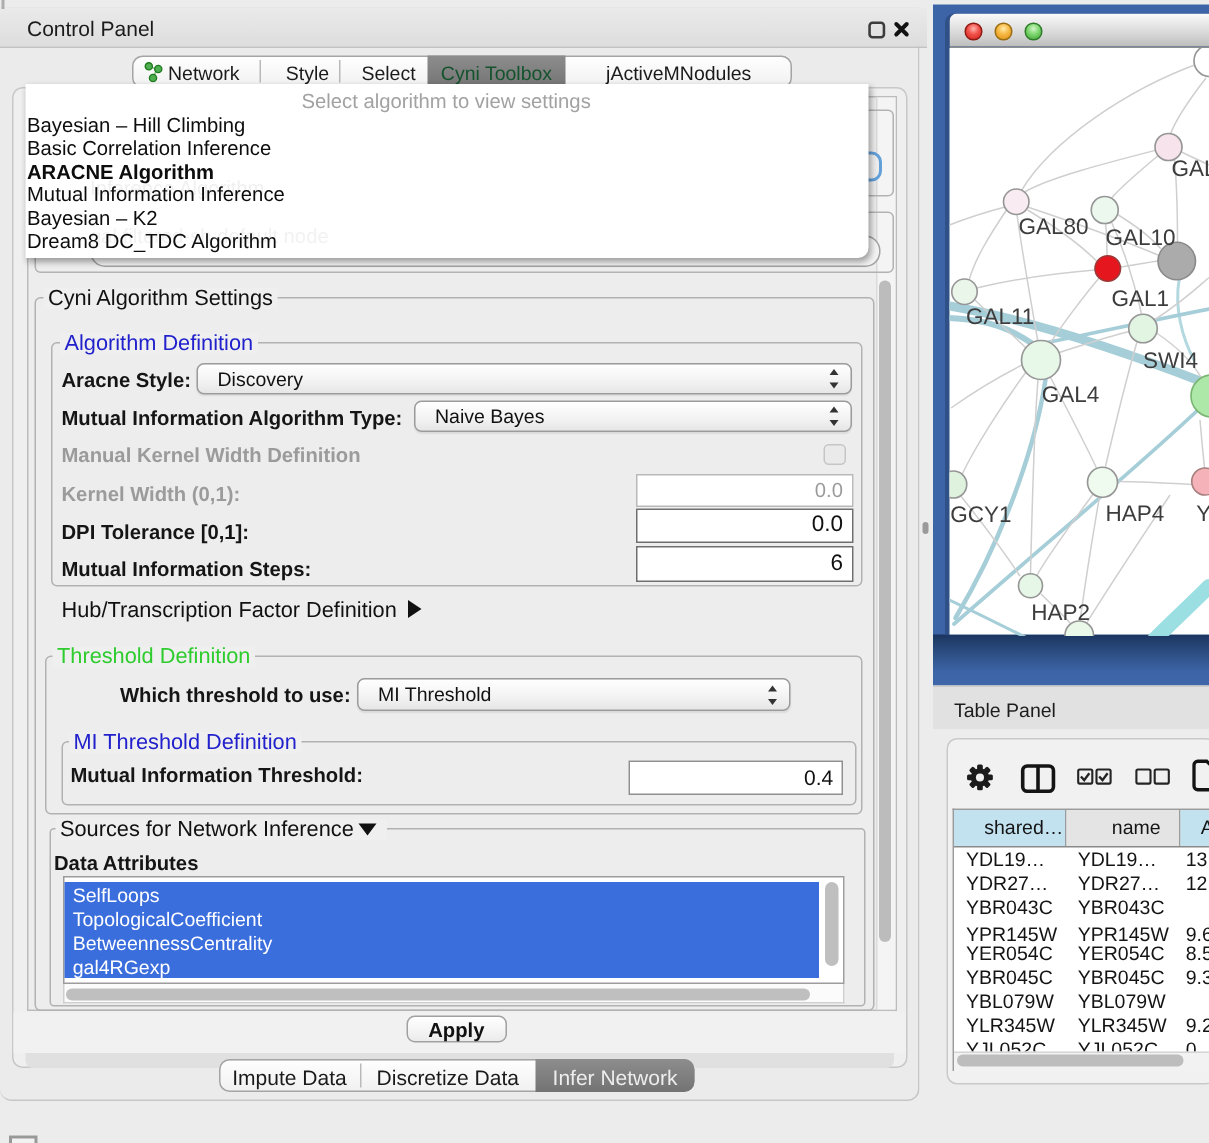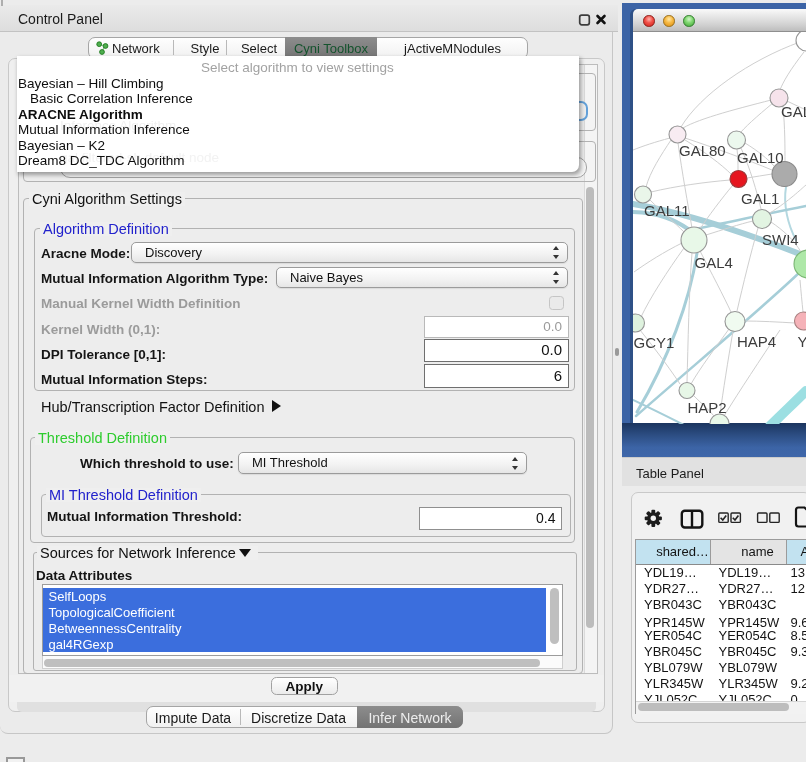--- a/index.html
+++ b/index.html
@@ -243,21 +243,21 @@
 <div class="ab" style="left:130px;top:101px;width:458px;height:20px;border:2.5px solid #63a0d8;border-radius:7px;background:#ededed;box-sizing:border-box;"></div>
 <div class="gb" style="left:23px;top:141px;width:571px;height:39px;"></div>
 <div class="ab" style="left:60px;top:157px;width:527px;height:21px;border:1.5px solid #a2a2a2;border-radius:10px;background:#f3f3f3;box-sizing:border-box;"></div>
 
 <div class="gb" style="left:23px;top:198px;width:558px;height:474px;"></div>
 <div class="gbt" style="left:29px;top:191.5px;">Cyni Algorithm Settings</div>
 
 <div class="gb" style="left:34px;top:228px;width:539px;height:161px;"></div>
 <div class="gbt" style="left:40px;top:221.5px;color:#2222cc;">Algorithm Definition</div>
 
-<div class="lbl" style="left:41px;top:245.5px;">Aracne Mode:</div>
+<div class="lbl" style="left:41px;top:245.5px;">Aracne Style:</div>
 <div class="combo" style="left:131px;top:242px;width:435px;height:19px;">
   <div class="ct" style="line-height:19px;">Discovery</div>
   <div class="stp" style="top:0;height:19px;">
         <div class="u" style="top:3px;"></div>
         <div class="d" style="bottom:3px;"></div>
       </div>
 </div>
 <div class="lbl" style="left:41px;top:270.5px;">Mutual Information Algorithm Type:</div>
 <div class="combo" style="left:276px;top:267px;width:290px;height:19px;">
   <div class="ct" style="line-height:19px;">Naive Bayes</div>
@@ -316,19 +316,19 @@
 <div class="segtx" style="left:357px;top:710px;width:106px;text-align:center;color:#ededed;font-size:14px;">Infer Network</div>
 
 <div class="ab" style="left:615px;top:348px;width:4px;height:8px;background:#9a9a9a;border-radius:2px;"></div>
 <div class="ab" style="left:5.5px;top:757px;width:19px;height:16px;background:#f2f2f2;border:2px solid #999;box-sizing:border-box;"></div>
 
 <div class="ab" style="left:17px;top:56px;width:561.5px;height:115.5px;background:#ffffff;border-bottom-right-radius:7px;box-shadow:1.5px 2.5px 4px rgba(0,0,0,0.35);"></div>
 <div class="ab" style="left:201px;top:59.5px;font-size:13.5px;color:#a2a2a2;">Select algorithm to view settings</div>
 <div class="ab" style="left:60px;top:118px;font-size:13.5px;color:#f0f0f0;">Inference Algorithm</div>
 <div class="ab" style="left:60px;top:150px;font-size:13.5px;color:#f2f2f2;">gal filtered-sh default node</div>
 <div class="ditem" style="top:75.7px;">Bayesian – Hill Climbing</div>
-<div class="ditem" style="top:91.2px;padding-left:12px;">Basic Correlation Inference</div>
+<div class="ditem" style="top:91.2px;">Basic Correlation Inference</div>
 <div class="ditem" style="top:106.7px;font-weight:bold;">ARACNE Algorithm</div>
 <div class="ditem" style="top:122.2px;">Mutual Information Inference</div>
 <div class="ditem" style="top:137.7px;">Bayesian – K2</div>
 <div class="ditem" style="top:153.2px;">Dream8 DC_TDC Algorithm</div>
 
 </div>
 
 </body></html>

